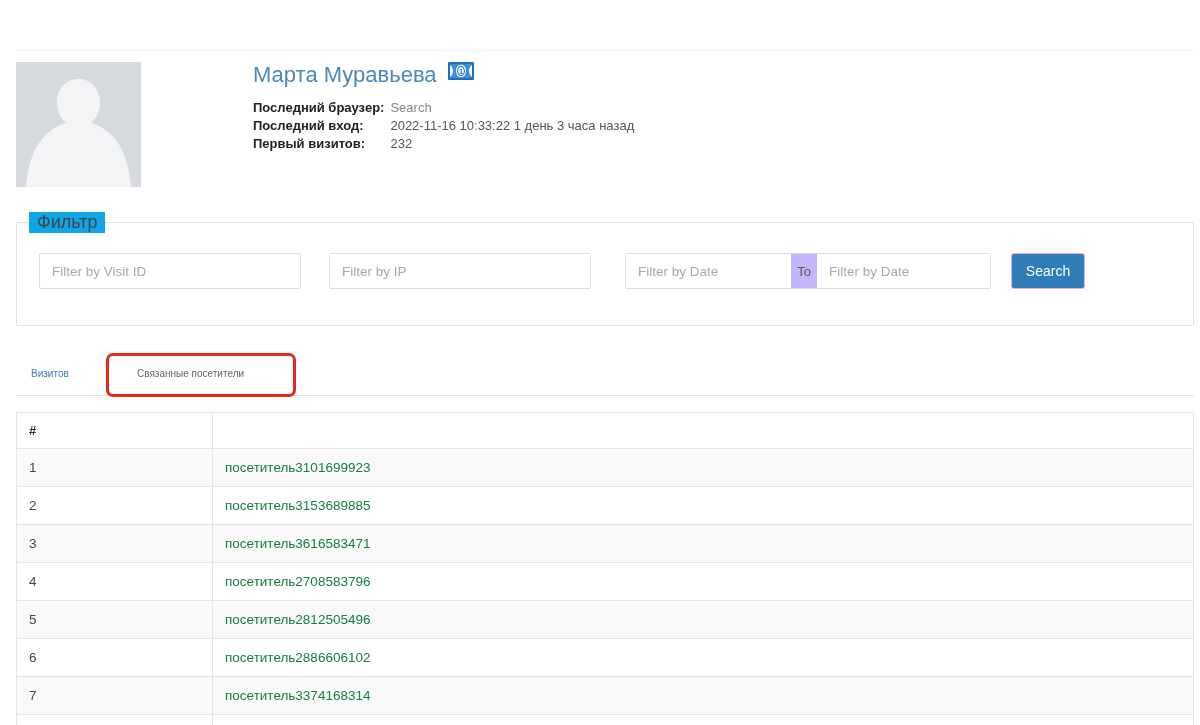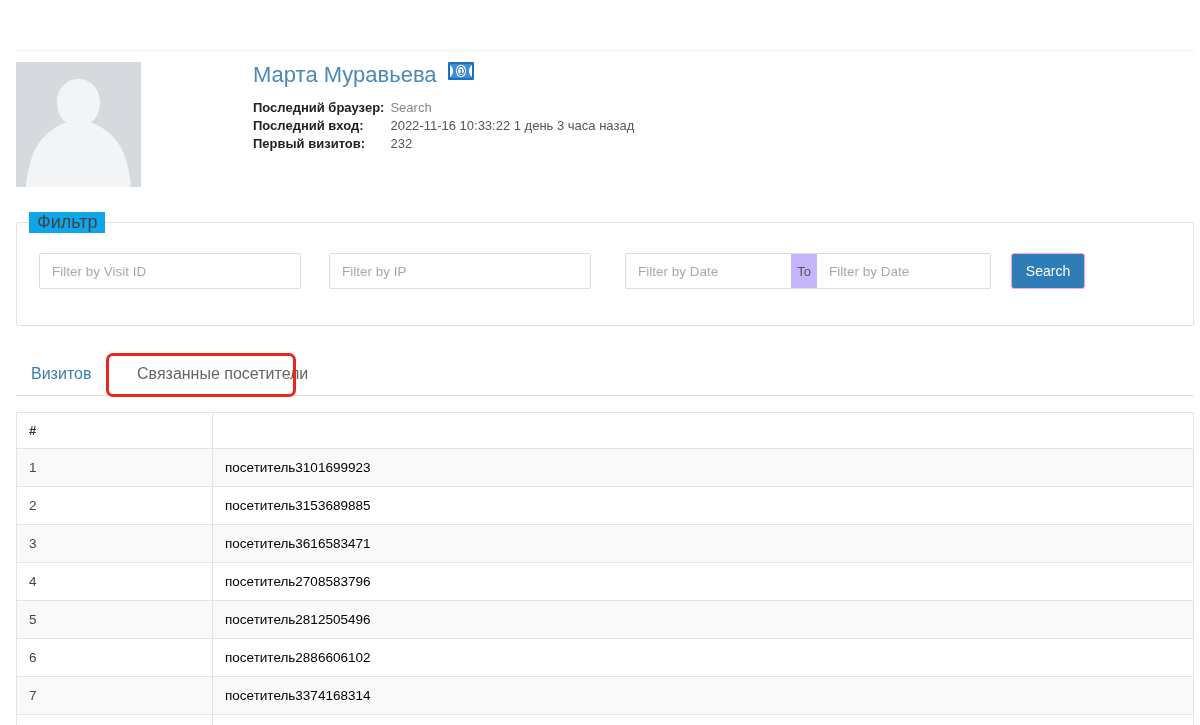--- a/index.html
+++ b/index.html
@@ -140,21 +140,21 @@
     position: absolute;
     left: 0; top: 42px;
     width: 1178px; height: 1px;
     background: #e2e2e2;
   }
   .tab {
     position: absolute;
     top: 0;
     height: 42px;
     line-height: 42px;
-    font-size: 16px;
+    font-size: 10px;
     color: #3a7cb5;
     padding: 0 15px;
     text-decoration: none;
     white-space: nowrap;
     cursor: pointer;
   }
   .tab.active { color: #666666; background: #ffffff; }
   #tab-visits { left: 15px; padding-left: 0; padding-right: 15px; }
   #tab-related { left: 106px; text-align: center; }
   #tab-ips { left: 296px; }
@@ -193,21 +193,21 @@
     color: #333333;
     background: #ffffff;
     font-size: 13px;
     height: 36px;
   }
   table.grid td.idx { color: #444444; }
   .col-idx { width: 196px; }
   table.grid tbody tr:nth-child(odd) { background: #f9f9f9; }
   table.grid tbody tr:nth-child(even) { background: #ffffff; }
   table.grid a.visitor-link {
-    color: #000000;
+    color: #15803d;
     text-decoration: none;
     font-size: 13.5px;
   }
 </style>
 </head>
 <body>
 
 <div class="page">
 
   <div class="title-rule"></div>

